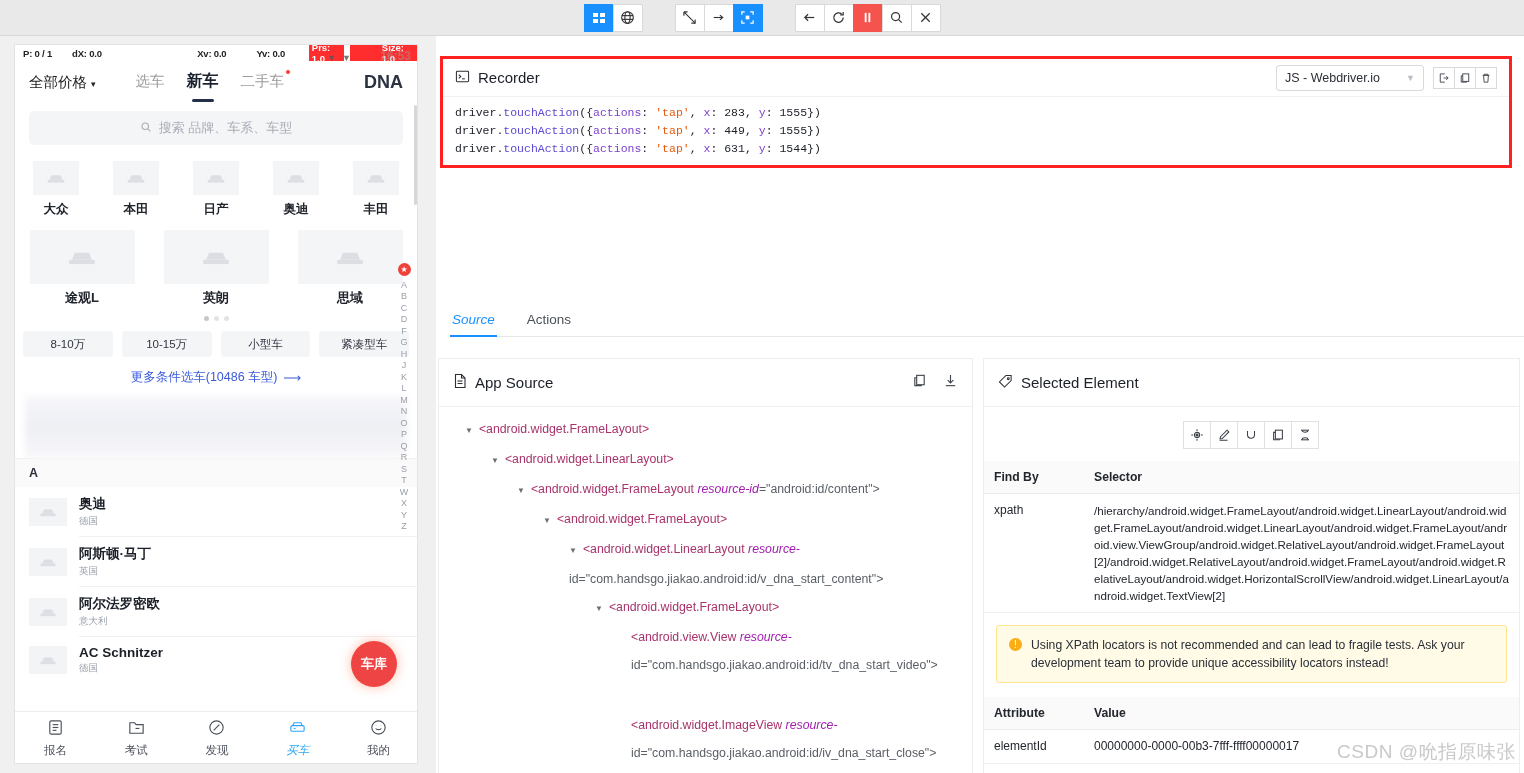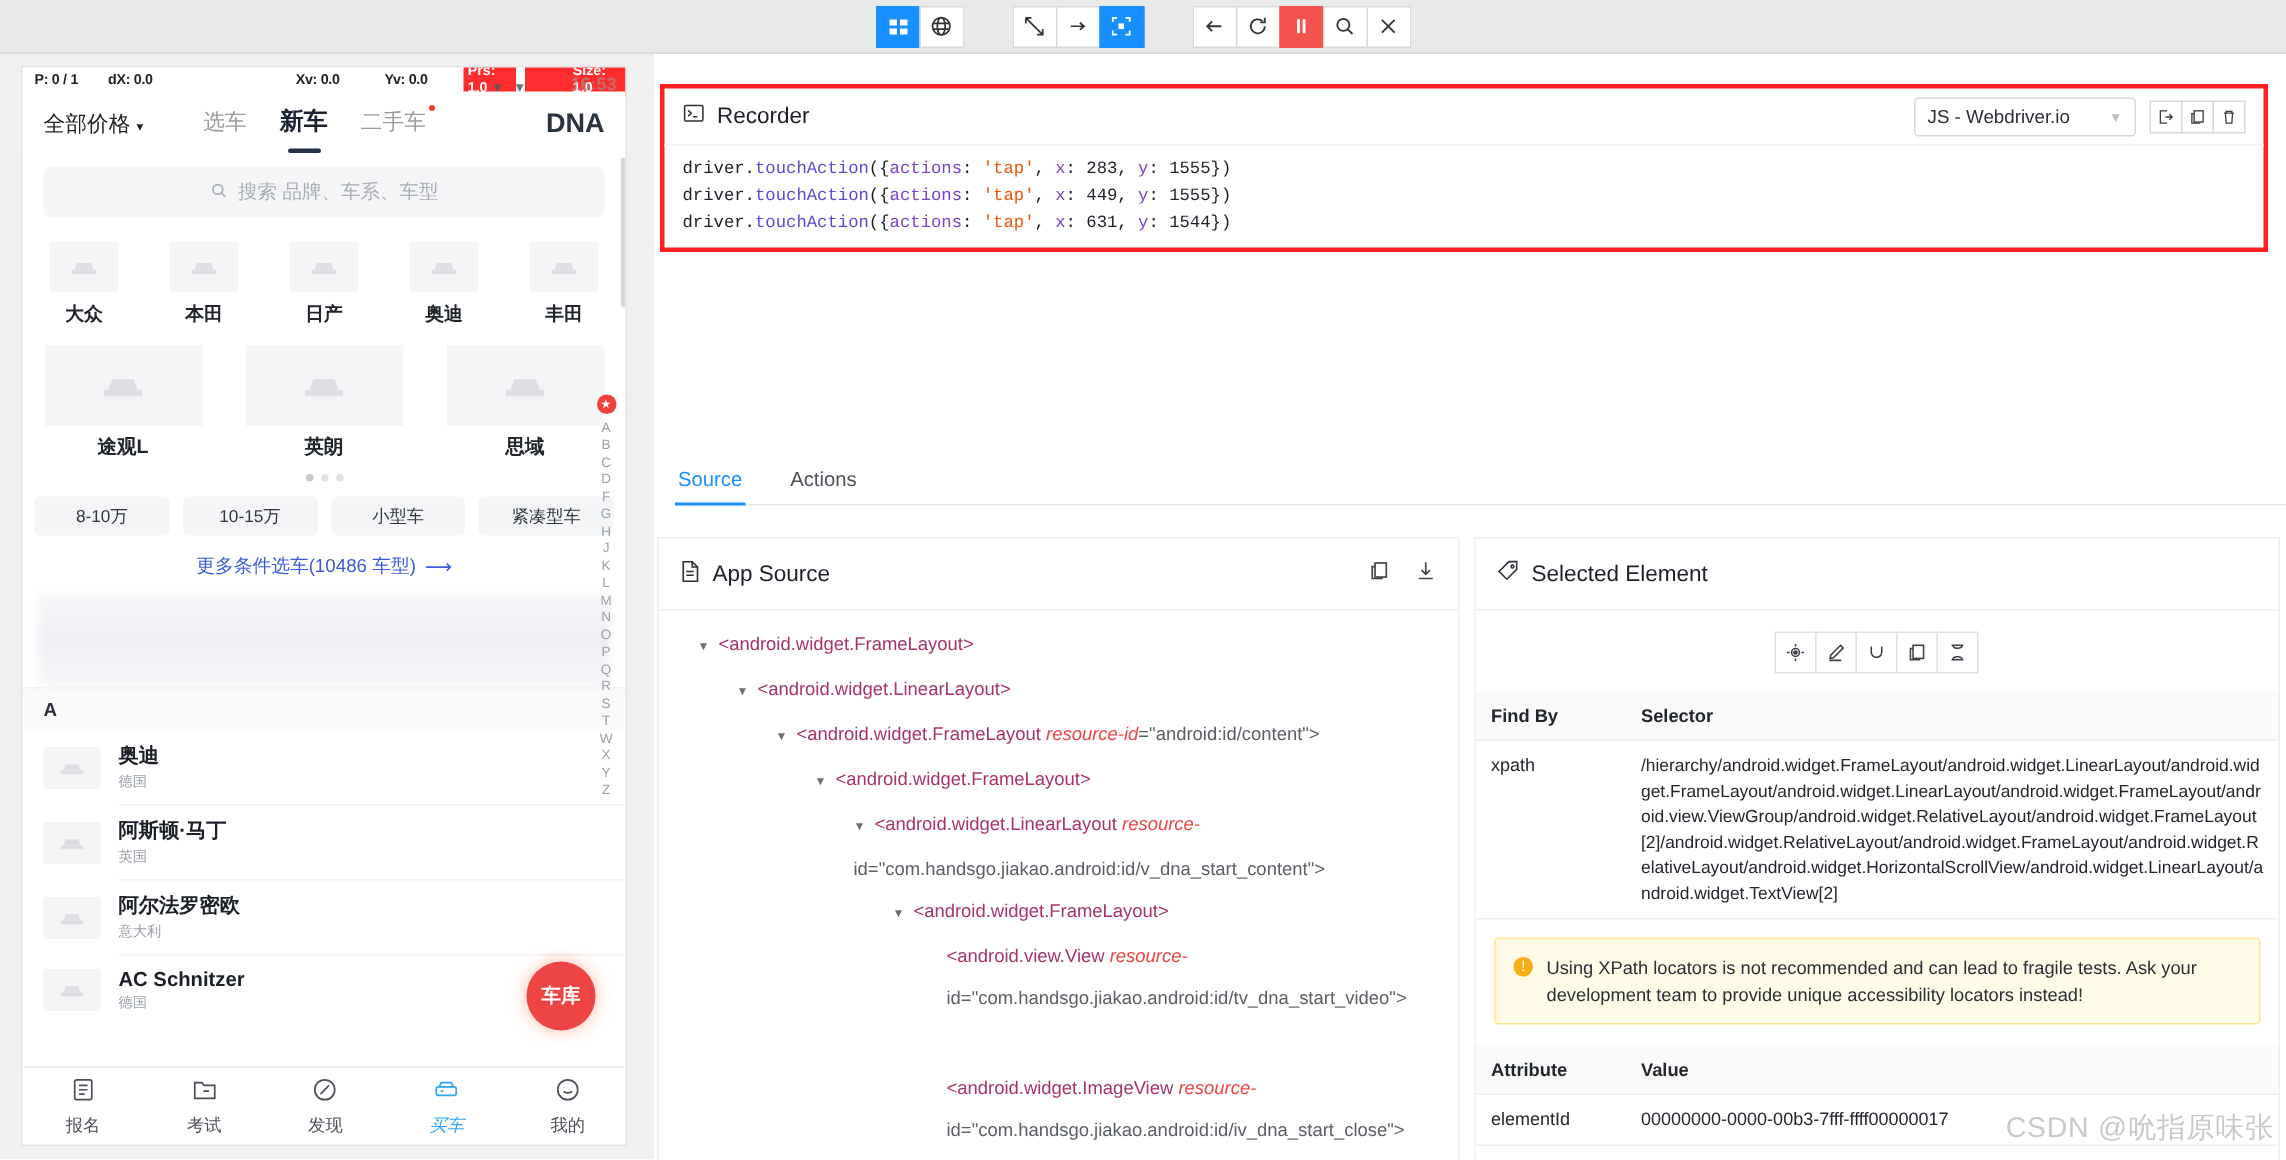--- a/index.html
+++ b/index.html
@@ -156,33 +156,33 @@
   }
   .rec-body { padding: 7px 12px; font-family: "Liberation Mono", monospace; font-size: 11.5px; line-height: 18px; }
   .c-plain { color: #1b1f27; } .c-key { color: #7b42c9; } .c-str { color: #e8590c; }
   .c-num { color: #1b1f27; } .c-fn { color: #5b4ad1; }
 
   .tabs-row {
     position: absolute; left: 14px; top: 270px; display: flex; gap: 28px;
     border-bottom: 1px solid #e8e8e8; width: 1074px; padding-bottom: 0;
   }
   .rtab { font-size: 13.5px; color: #4b5158; padding: 6px 2px 9px; position: relative; }
-  .rtab.active { color: #1890ff; }
+  .rtab.active { color: #1890ff; font-style: italic; }
   .rtab.active::after { content:""; position:absolute; left:0; right:0; bottom:-1px; height:2px; background:#1890ff; }
 
   .panel { position: absolute; background: #fff; border: 1px solid #ededed; }
   .panel-head { height: 48px; display: flex; align-items: center; padding: 0 14px; border-bottom: 1px solid #f0f0f0; }
   .panel-title { font-size: 15px; color: #1b1f27; display: flex; align-items: center; gap: 8px; }
   .panel-actions { margin-left: auto; display: flex; gap: 16px; color: #41464e; }
 
   #source-panel { left: 2px; top: 322px; width: 535px; height: 451px; }
   .tree { padding: 8px 10px; font-size: 12.3px; line-height: 28px; color: #a8336b; overflow: hidden; height: 400px;}
   .tnode { white-space: normal; }
   .tri { color: #6b6f76; font-size: 8px; margin-right: 6px; display:inline-block; }
-  .attr-i { color: #ef4444; font-style: italic; }
+  .attr-i { color: #a21caf; font-style: italic; }
   .attr-v { color: #5a5f66; }
 
   #sel-panel { left: 547px; top: 322px; width: 537px; height: 451px; }
   .sel-icons { display: flex; justify-content: center; padding: 14px 0 12px; }
   .sel-icon {
     width: 28px; height: 28px; border: 1px solid #e0e0e0; margin-left: -1px;
     display: flex; align-items: center; justify-content: center; background: #fff; color: #3c4149;
   }
   .tbl { width: 100%; border-collapse: collapse; font-size: 12px; }
   .tbl th {

